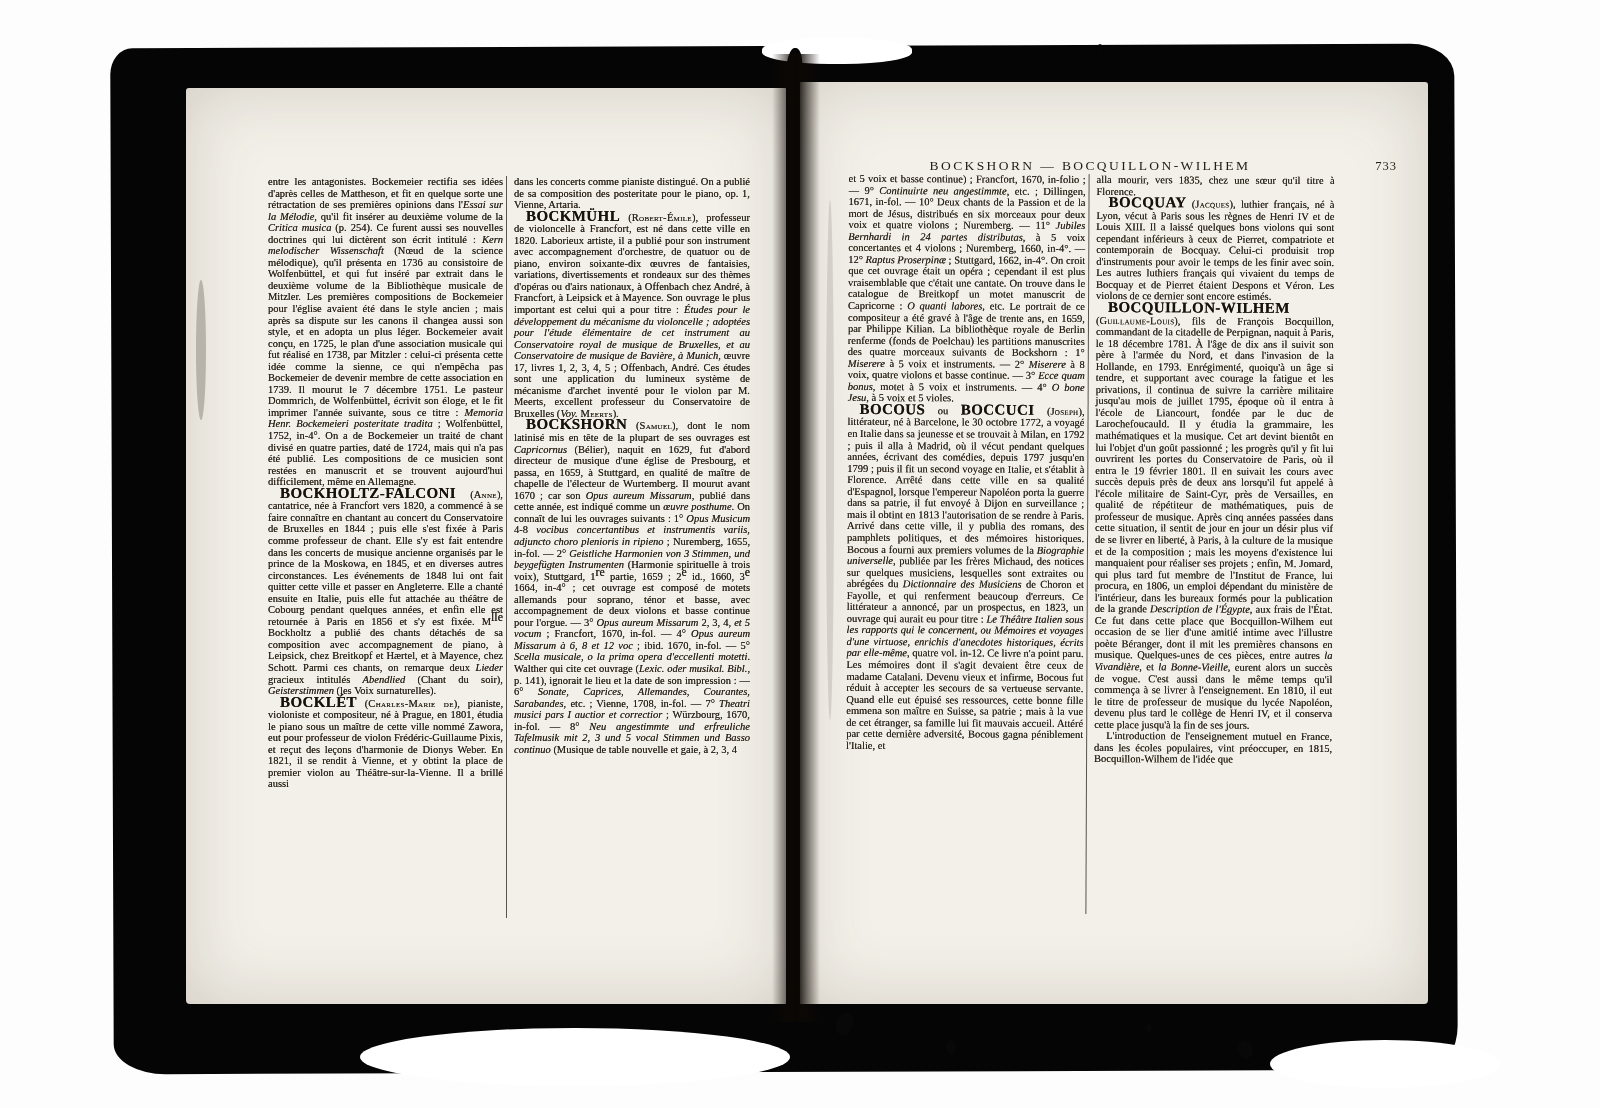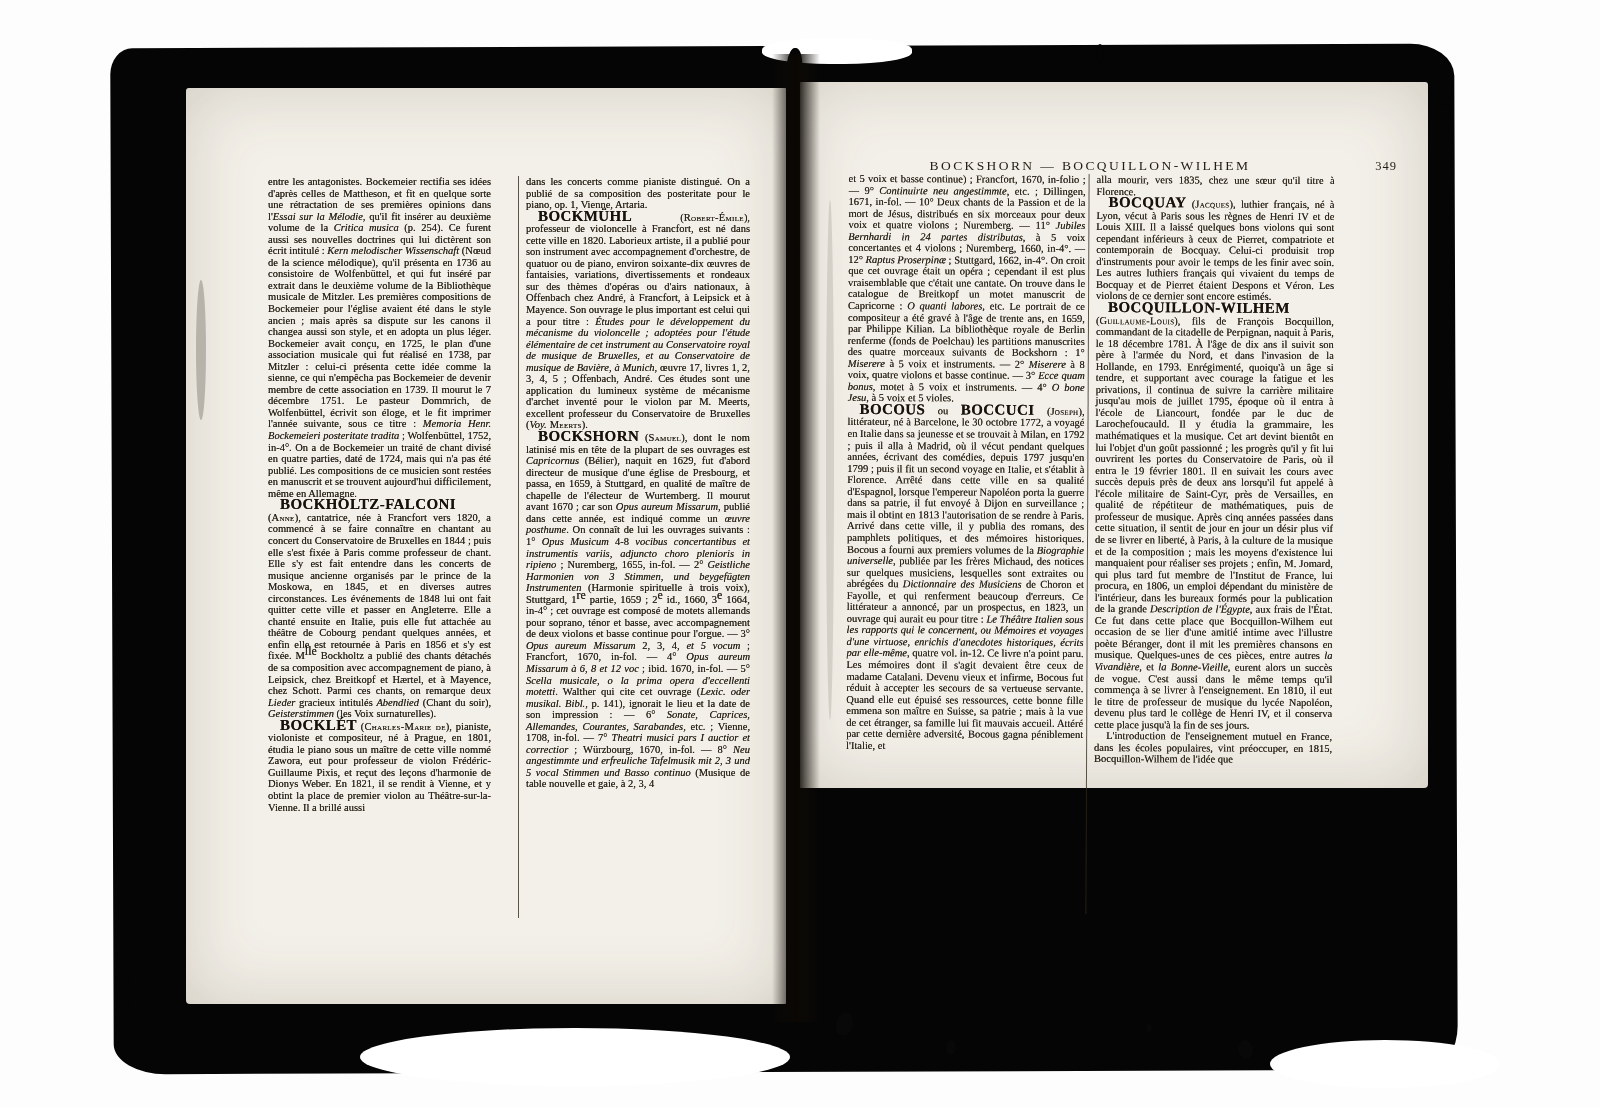--- a/index.html
+++ b/index.html
@@ -6,34 +6,34 @@
   .canvas{position:relative;width:1600px;height:1108px;background:#fdfdfd;overflow:hidden;
           font-family:"Liberation Serif","DejaVu Serif",serif;}
   
   .frame{position:absolute;left:112px;top:46px;width:1344px;height:1026px;background:#050505;
          border-radius:22px 44px 30px 52px / 26px 32px 44px 30px;transform:rotate(-0.2deg);}
   .blob{position:absolute;background:#050505;}
   .cutout{position:absolute;background:#ffffff;}
   
   .page{position:absolute;background:#f3f0e9;box-shadow:inset 0 0 70px rgba(86,70,45,.20);}
   .page-left{left:186px;top:88px;width:600px;height:916px;border-radius:3px 1px 1px 4px;}
-  .page-right{left:800px;top:82px;width:628px;height:706px;border-radius:1px 3px 4px 1px;}
+  .page-right{left:800px;top:82px;width:628px;height:922px;border-radius:1px 3px 4px 1px;}
   .gutter{position:absolute;left:772px;top:54px;width:48px;height:968px;
           background:linear-gradient(90deg,rgba(15,11,6,0) 0%,rgba(15,11,6,.5) 28%,#0a0703 50%,rgba(15,11,6,.55) 72%,rgba(15,11,6,0) 100%);}
   
   .pagehead{position:absolute;height:18px;font-size:13.5px;letter-spacing:2.4px;text-align:center;
             color:#221c13;white-space:nowrap;}
   .page-left .pagehead{left:82px;top:60px;width:482px;}
   .page-right .pagehead{left:47px;top:76px;width:486px;}
   .pnum{position:absolute;top:1px;font-size:12.5px;letter-spacing:1px;}
   .page-left .pnum{left:4px;}
   .page-right .pnum{right:-64px;}
   
   .cols{position:absolute;display:flex;overflow:hidden;}
-  .page-left .cols{left:82px;top:88px;width:482px;height:742px;gap:24px;}
+  .page-left .cols{left:82px;top:88px;width:482px;height:742px;}
   .page-right .cols{left:47px;top:92px;width:486px;height:740px;transform:rotate(0.25deg);}
   .col{width:237px;height:100%;overflow:hidden;}
   .col + .col{border-left:1px solid rgba(48,40,28,.78);margin-left:3px;padding-left:7px;width:238px;}
   .col p{margin:0;font-size:10.5px;line-height:11.55px;text-align:justify;color:#2a241b;
          text-shadow:0 0 .35px rgba(42,33,20,.85);}
   .col p.ind{text-indent:12px;}
   .hw{font-weight:bold;font-size:15px;letter-spacing:.4px;color:#17120b;}
   .i{font-style:italic;}
   .sc{font-variant:small-caps;letter-spacing:.3px;}
   .sup{vertical-align:super;font-size:12px;line-height:0;}
@@ -68,21 +68,21 @@
           <p><span>dans les concerts comme pianiste distingué. On a publié de sa composition des posteritate pour le piano, op. 1, Vienne, Artaria.</span></p>
           <p class="ind"><span class="hw">BOCKMÜHL</span><span> (</span><span class="sc">Robert-Émile</span><span>), professeur de violoncelle à Francfort, est né dans cette ville en 1820. Laborieux artiste, il a publié pour son instrument avec accompagnement d'orchestre, de quatuor ou de piano, environ soixante-dix œuvres de fantaisies, variations, divertissements et rondeaux sur des thèmes d'opéras ou d'airs nationaux, à Offenbach chez André, à Francfort, à Leipsick et à Mayence. Son ouvrage le plus important est celui qui a pour titre : </span><span class="i">Études pour le développement du mécanisme du violoncelle ; adoptées pour l'étude élémentaire de cet instrument au Conservatoire royal de musique de Bruxelles, et au Conservatoire de musique de Bavière, à Munich</span><span>, œuvre 17, livres 1, 2, 3, 4, 5 ; Offenbach, André. Ces études sont une application du lumineux système de mécanisme d'archet inventé pour le violon par M. Meerts, excellent professeur du Conservatoire de Bruxelles (</span><span class="i">Voy.</span><span class="sc"> Meerts</span><span>).</span></p>
           <p class="ind"><span class="hw">BOCKSHORN</span><span> (</span><span class="sc">Samuel</span><span>), dont le nom latinisé mis en tête de la plupart de ses ouvrages est </span><span class="i">Capricornus</span><span> (Bélier), naquit en 1629, fut d'abord directeur de musique d'une église de Presbourg, et passa, en 1659, à Stuttgard, en qualité de maître de chapelle de l'électeur de Wurtemberg. Il mourut avant 1670 ; car son </span><span class="i">Opus aureum Missarum</span><span>, publié dans cette année, est indiqué comme un </span><span class="i">œuvre posthume</span><span>. On connaît de lui les ouvrages suivants : 1° </span><span class="i">Opus Musicum</span><span> 4-8 </span><span class="i">vocibus concertantibus et instrumentis variis, adjuncto choro plenioris in ripieno</span><span> ; Nuremberg, 1655, in-fol. — 2° </span><span class="i">Geistliche Harmonien von 3 Stimmen, und beygefügten Instrumenten</span><span> (Harmonie spirituelle à trois voix), Stuttgard, 1</span><span class="sup">re</span><span> partie, 1659 ; 2</span><span class="sup">e</span><span> id., 1660, 3</span><span class="sup">e</span><span> 1664, in-4° ; cet ouvrage est composé de motets allemands pour soprano, ténor et basse, avec accompagnement de deux violons et basse continue pour l'orgue. — 3° </span><span class="i">Opus aureum Missarum</span><span> 2, 3, 4, </span><span class="i">et 5 vocum</span><span> ; Francfort, 1670, in-fol. — 4° </span><span class="i">Opus aureum Missarum à 6, 8 et 12 voc</span><span> ; ibid. 1670, in-fol. — 5° </span><span class="i">Scella musicale, o la prima opera d'eccellenti motetti</span><span>. Walther qui cite cet ouvrage (</span><span class="i">Lexic. oder musikal. Bibl.</span><span>, p. 141), ignorait le lieu et la date de son impression : — 6° </span><span class="i">Sonate, Caprices, Allemandes, Courantes, Sarabandes</span><span>, etc. ; Vienne, 1708, in-fol. — 7° </span><span class="i">Theatri musici pars I auctior et correctior</span><span> ; Würzbourg, 1670, in-fol. — 8° </span><span class="i">Neu angestimmte und erfreuliche Tafelmusik mit 2, 3 und 5 vocal Stimmen und Basso continuo</span><span> (Musique de table nouvelle et gaie, à 2, 3, 4</span></p>
         </div>
     </div>
   </div>
 
   <div class="page page-right">
     <div class="pagehead">
       <span class="running">BOCKSHORN — BOCQUILLON-WILHEM</span>
-      <span class="pnum">349</span>
+      <span class="pnum">733</span>
     </div>
     <div class="cols">
       <div class="col">
           <p><span>et 5 voix et basse continue) ; Francfort, 1670, in-folio ; — 9° </span><span class="i">Continuirte neu angestimmte</span><span>, etc. ; Dillingen, 1671, in-fol. — 10° Deux chants de la Passion et de la mort de Jésus, distribués en six morceaux pour deux voix et quatre violons ; Nuremberg. — 11° </span><span class="i">Jubiles Bernhardi in 24 partes distributas</span><span>, à 5 voix concertantes et 4 violons ; Nuremberg, 1660, in-4°. — 12° </span><span class="i">Raptus Proserpinæ</span><span> ; Stuttgard, 1662, in-4°. On croit que cet ouvrage était un opéra ; cependant il est plus vraisemblable que c'était une cantate. On trouve dans le catalogue de Breitkopf un motet manuscrit de Capricorne : </span><span class="i">O quanti labores</span><span>, etc. Le portrait de ce compositeur a été gravé à l'âge de trente ans, en 1659, par Philippe Kilian. La bibliothèque royale de Berlin renferme (fonds de Poelchau) les partitions manuscrites des quatre morceaux suivants de Bockshorn : 1° </span><span class="i">Miserere</span><span> à 5 voix et instruments. — 2° </span><span class="i">Miserere</span><span> à 8 voix, quatre violons et basse continue. — 3° </span><span class="i">Ecce quam bonus</span><span>, motet à 5 voix et instruments. — 4° </span><span class="i">O bone Jesu</span><span>, à 5 voix et 5 violes.</span></p>
           <p class="ind"><span class="hw">BOCOUS</span><span> ou </span><span class="hw">BOCCUCI</span><span> (</span><span class="sc">Joseph</span><span>), littérateur, né à Barcelone, le 30 octobre 1772, a voyagé en Italie dans sa jeunesse et se trouvait à Milan, en 1792 ; puis il alla à Madrid, où il vécut pendant quelques années, écrivant des comédies, depuis 1797 jusqu'en 1799 ; puis il fit un second voyage en Italie, et s'établit à Florence. Arrêté dans cette ville en sa qualité d'Espagnol, lorsque l'empereur Napoléon porta la guerre dans sa patrie, il fut envoyé à Dijon en surveillance ; mais il obtint en 1813 l'autorisation de se rendre à Paris. Arrivé dans cette ville, il y publia des romans, des pamphlets politiques, et des mémoires historiques. Bocous a fourni aux premiers volumes de la </span><span class="i">Biographie universelle</span><span>, publiée par les frères Michaud, des notices sur quelques musiciens, lesquelles sont extraites ou abrégées du </span><span class="i">Dictionnaire des Musiciens</span><span> de Choron et Fayolle, et qui renferment beaucoup d'erreurs. Ce littérateur a annoncé, par un prospectus, en 1823, un ouvrage qui aurait eu pour titre : </span><span class="i">Le Théâtre Italien sous les rapports qui le concernent, ou Mémoires et voyages d'une virtuose, enrichis d'anecdotes historiques, écrits par elle-même</span><span>, quatre vol. in-12. Ce livre n'a point paru. Les mémoires dont il s'agit devaient être ceux de madame Catalani. Devenu vieux et infirme, Bocous fut réduit à accepter les secours de sa vertueuse servante. Quand elle eut épuisé ses ressources, cette bonne fille emmena son maître en Suisse, sa patrie ; mais à la vue de cet étranger, sa famille lui fit mauvais accueil. Attéré par cette dernière adversité, Bocous gagna péniblement l'Italie, et</span></p>
         </div>
       <div class="col">
           <p><span>alla mourir, vers 1835, chez une sœur qu'il titre à Florence.</span></p>
           <p class="ind"><span class="hw">BOCQUAY</span><span> (</span><span class="sc">Jacques</span><span>), luthier français, né à Lyon, vécut à Paris sous les règnes de Henri IV et de Louis XIII. Il a laissé quelques bons violons qui sont cependant inférieurs à ceux de Pierret, compatriote et contemporain de Bocquay. Celui-ci produisit trop d'instruments pour avoir le temps de les finir avec soin. Les autres luthiers français qui vivaient du temps de Bocquay et de Pierret étaient Despons et Véron. Les violons de ce dernier sont encore estimés.</span></p>
           <p class="ind"><span class="hw">BOCQUILLON-WILHEM</span><span> (</span><span class="sc">Guillaume-Louis</span><span>), fils de François Bocquillon, commandant de la citadelle de Perpignan, naquit à Paris, le 18 décembre 1781. À l'âge de dix ans il suivit son père à l'armée du Nord, et dans l'invasion de la Hollande, en 1793. Enrégimenté, quoiqu'à un âge si tendre, et supportant avec courage la fatigue et les privations, il continua de suivre la carrière militaire jusqu'au mois de juillet 1795, époque où il entra à l'école de Liancourt, fondée par le duc de Larochefoucauld. Il y étudia la grammaire, les mathématiques et la musique. Cet art devint bientôt en lui l'objet d'un goût passionné ; les progrès qu'il y fit lui ouvrirent les portes du Conservatoire de Paris, où il entra le 19 février 1801. Il en suivait les cours avec succès depuis près de deux ans lorsqu'il fut appelé à l'école militaire de Saint-Cyr, près de Versailles, en qualité de répétiteur de mathématiques, puis de professeur de musique. Après cinq années passées dans cette situation, il sentit de jour en jour un désir plus vif de se livrer en liberté, à Paris, à la culture de la musique et de la composition ; mais les moyens d'existence lui manquaient pour réaliser ses projets ; enfin, M. Jomard, qui plus tard fut membre de l'Institut de France, lui procura, en 1806, un emploi dépendant du ministère de l'intérieur, dans les bureaux formés pour la publication de la grande </span><span class="i">Description de l'Égypte</span><span>, aux frais de l'État. Ce fut dans cette place que Bocquillon-Wilhem eut occasion de se lier d'une amitié intime avec l'illustre poète Béranger, dont il mit les premières chansons en musique. Quelques-unes de ces pièces, entre autres </span><span class="i">la Vivandière</span><span>, et </span><span class="i">la Bonne-Vieille</span><span>, eurent alors un succès de vogue. C'est aussi dans le même temps qu'il commença à se livrer à l'enseignement. En 1810, il eut le titre de professeur de musique du lycée Napoléon, devenu plus tard le collège de Henri IV, et il conserva cette place jusqu'à la fin de ses jours.</span></p>

